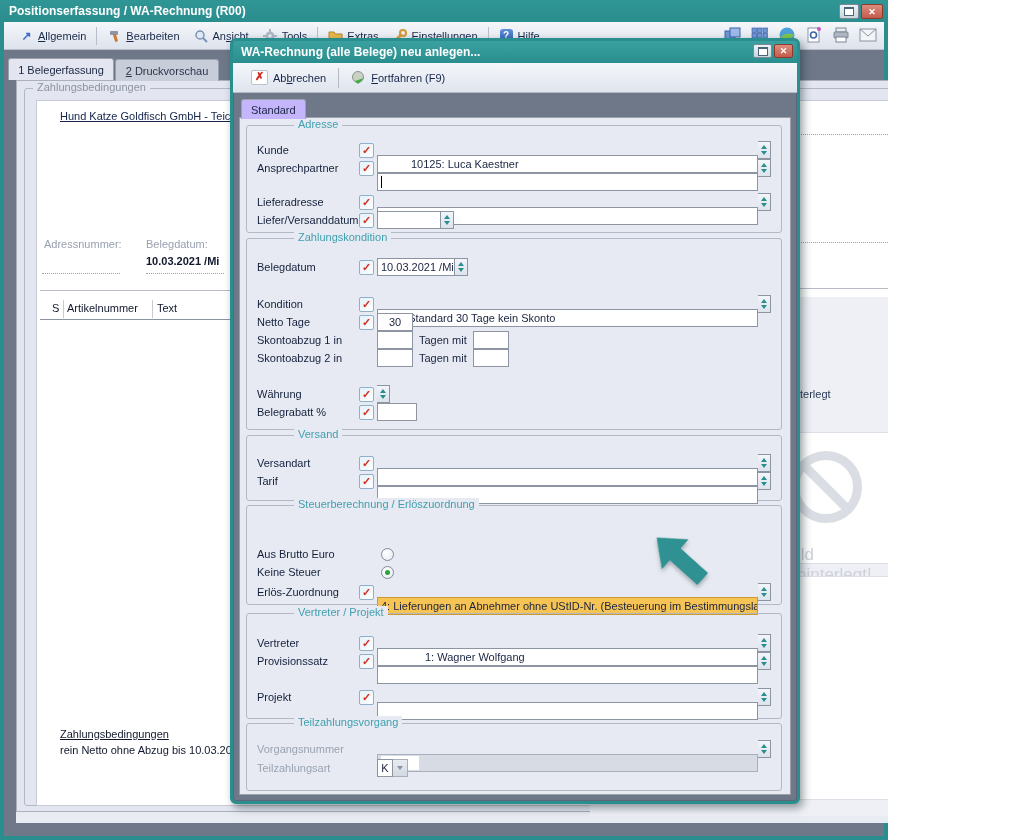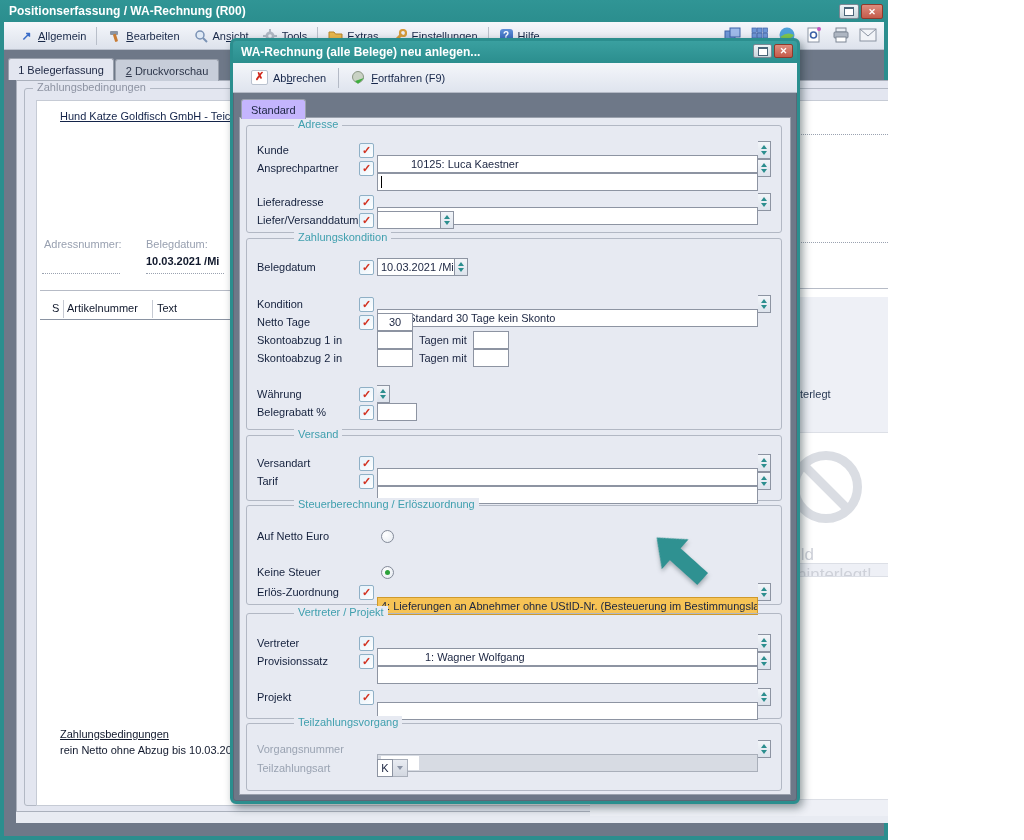--- a/index.html
+++ b/index.html
@@ -409,22 +409,22 @@
           <span class="field grow"></span>
           <span class="spin">
               <span class="tup"></span>
               <span class="tdn"></span>
             </span>
         </div>
       </div>
 
       <div class="groupbox" style="top:387px;height:98px;">
         <span class="gtitle dlg-gtitle">Steuerberechnung / Erlöszuordnung</span>
-        <div class="row" style="top:23px;height:14px;">
-          <span class="lbl">Auf Netto Euro</span>
+        <div class="row" style="top:41px;height:14px;">
+          <span class="lbl">Aus Brutto Euro</span>
           <span style="width:22px;"></span>
           <span class="radio"></span>
         </div>
         <div class="row" style="top:59px;height:14px;">
           <span class="lbl">Keine Steuer</span>
           <span style="width:22px;"></span>
           <span class="radio sel"></span>
         </div>
         <div class="row" style="top:77px;">
           <span class="lbl">Erlös-Zuordnung</span>

